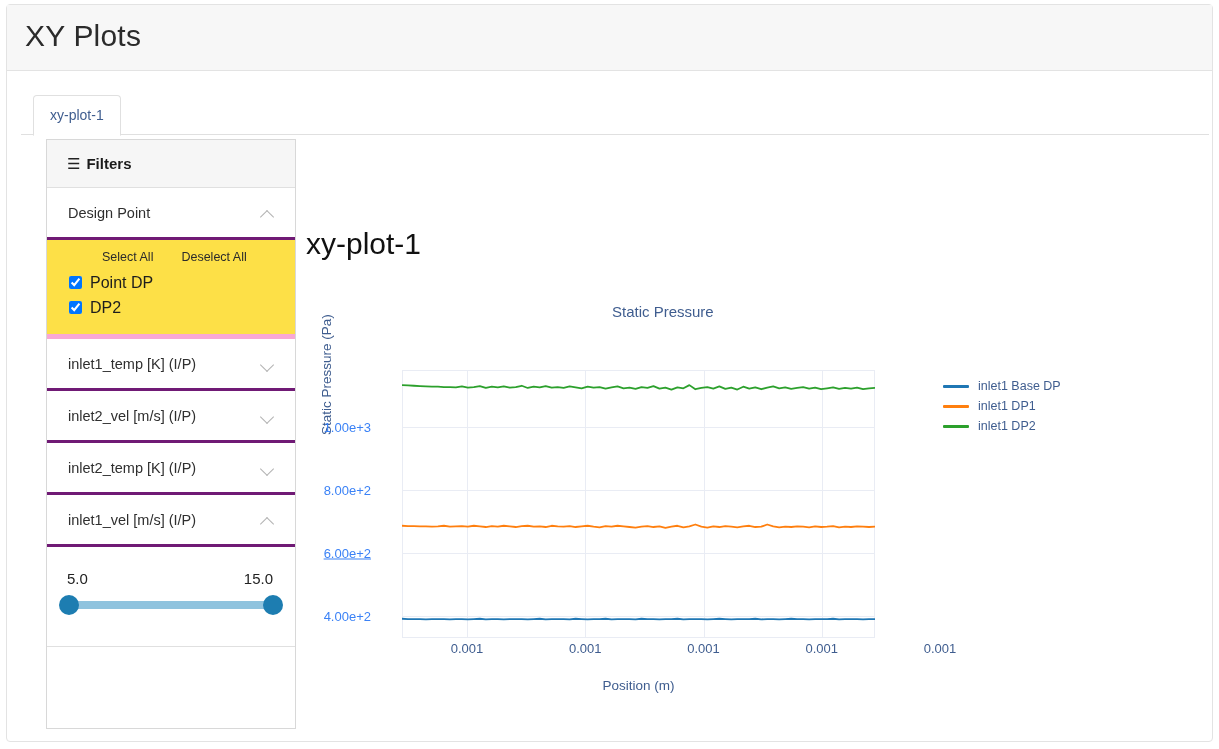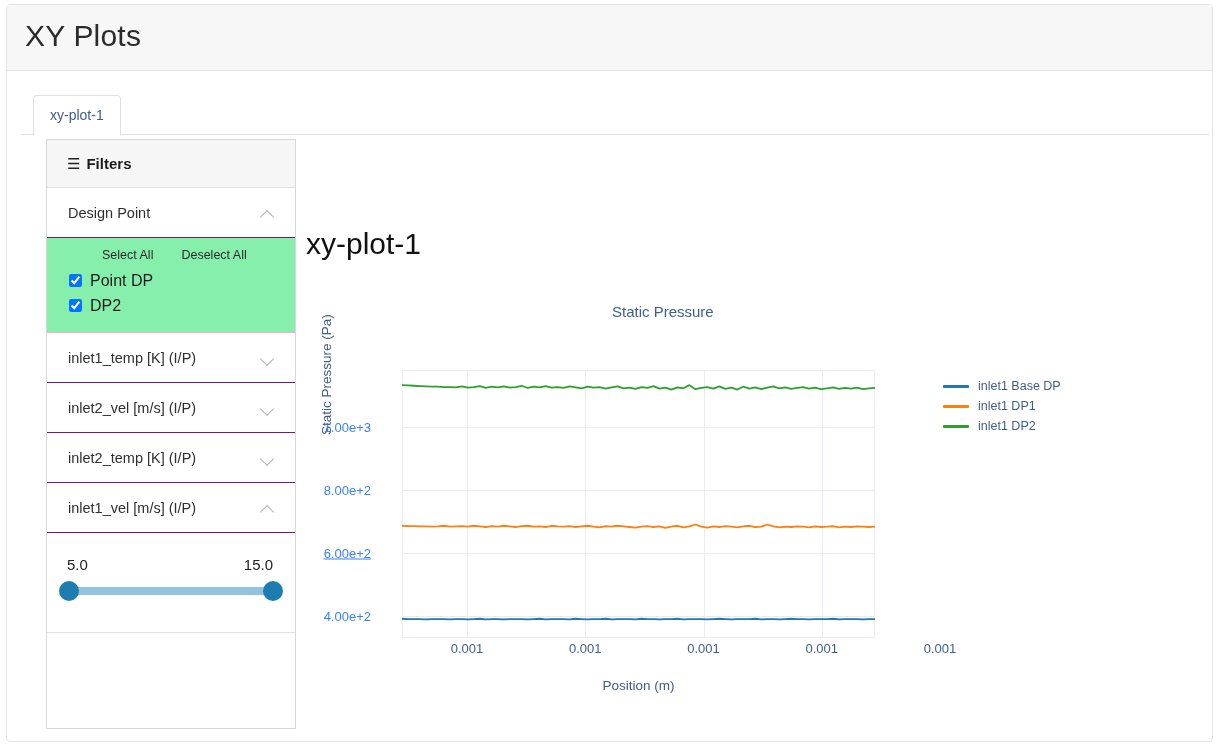--- a/index.html
+++ b/index.html
@@ -108,21 +108,21 @@
     margin-right: 6px;
     line-height: 1;
   }
   .filter-header .ftitle {
     font-size: 15px;
     font-weight: bold;
     color: #1b1b1b;
   }
 
   .accordion-item {
-    border-bottom: 1px solid #701a75;
+    border-bottom: 3px solid #701a75;
   }
   .accordion-head {
     height: 49px;
     display: flex;
     align-items: center;
     justify-content: space-between;
     padding: 0 19px 0 21px;
     box-sizing: border-box;
     background: #ffffff;
   }
@@ -146,22 +146,22 @@
     border-bottom: 1.6px solid #b3b3b3;
     transform: rotate(45deg);
   }
   .chev.up::before {
     transform: rotate(-135deg);
     top: 4px;
   }
 
   .dp-body {
     padding: 10px 0 14px 0;
-    background: #86efac;
-    border-bottom: 1px solid #f9a8d4;
+    background: #fde047;
+    border-bottom: 5px solid #f9a8d4;
   }
   .dp-links {
     display: flex;
     gap: 28px;
     padding-left: 55px;
     margin-bottom: 6px;
   }
   .dp-link {
     font-size: 12.5px;
     color: #2b2b2b;

